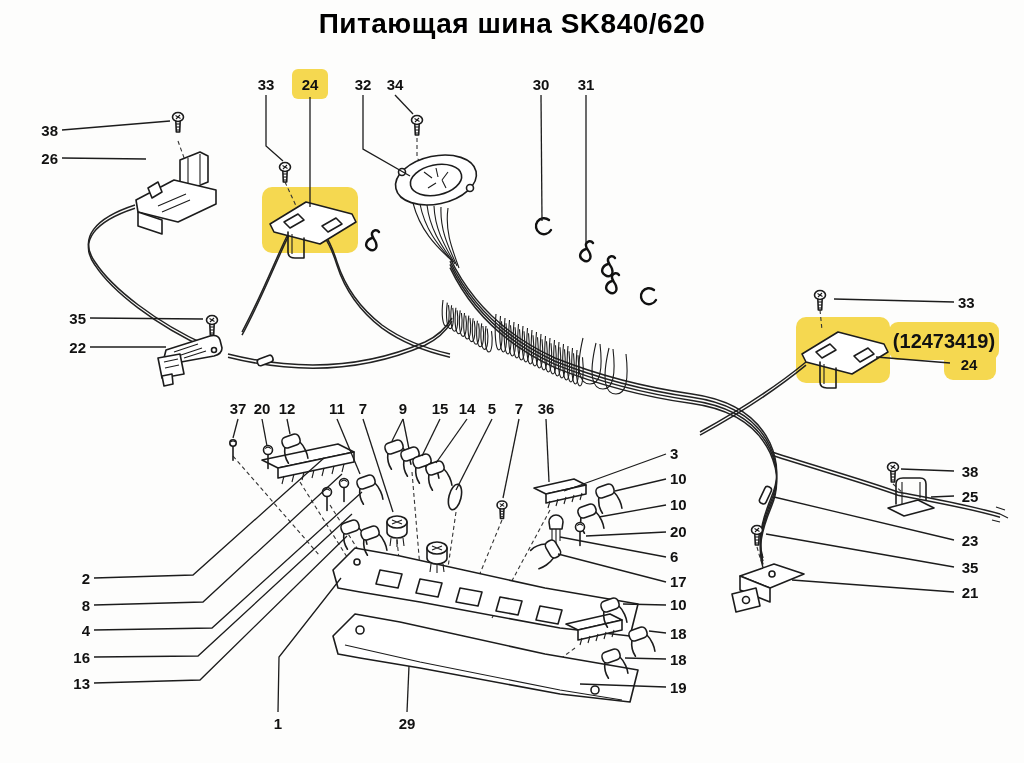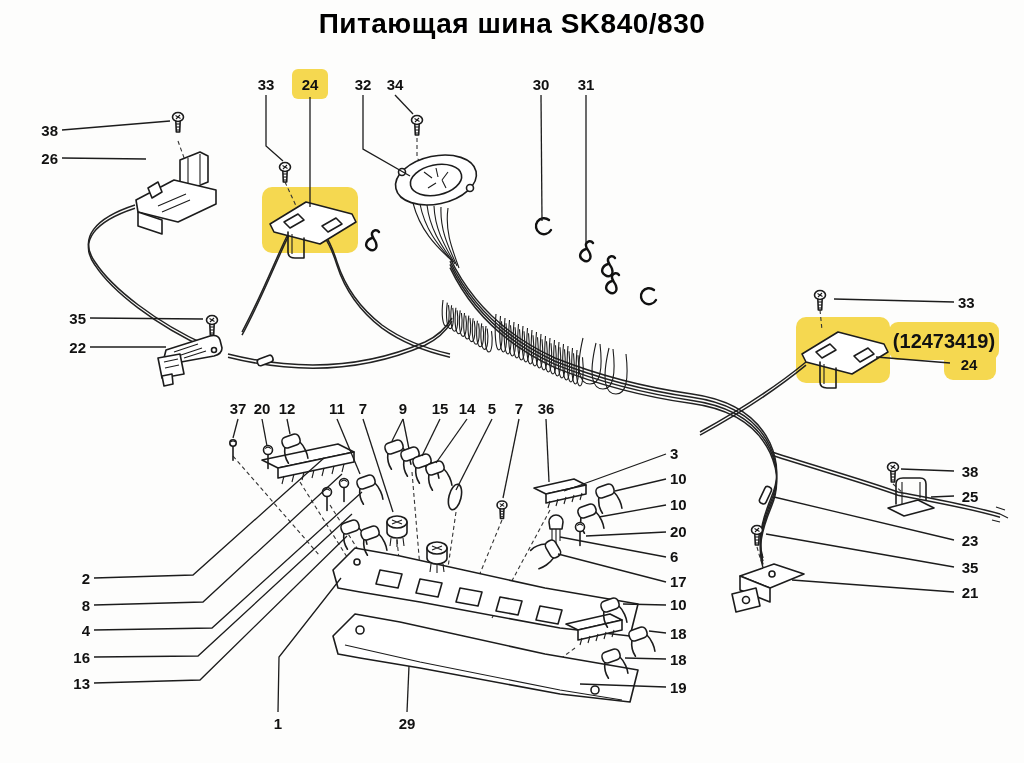--- a/index.html
+++ b/index.html
@@ -15,21 +15,21 @@
   .strk{fill:none;stroke:#1c1c1c;stroke-width:1.6;stroke-linecap:round;stroke-linejoin:round;}
   .thin{fill:none;stroke:#1c1c1c;stroke-width:1.1;}
   .wire2,.wire4{fill:none;stroke:#222;stroke-width:1.5;}
   .dash{fill:none;stroke:#333;stroke-width:1.1;stroke-dasharray:4 3;}
   .clip{fill:none;stroke:#111;stroke-width:2.4;stroke-linecap:round;}
 </style>
 </head>
 <body>
 
 <div class="stage">
-  <h1 class="title">Питающая шина SK840/830</h1>
+  <h1 class="title">Питающая шина SK840/620</h1>
 
   <svg id="art" viewBox="0 0 1024 763" width="1024" height="763">
 
     <defs>
 
       <g id="bracket24">
         <path class="part" d="M4,34 L40,12 L86,24 L90,32 L54,54 L8,42 Z"></path>
         <path class="part" d="M18,32 L32,24 L38,30 L24,38 Z"></path>
         <path class="part" d="M56,36 L70,28 L76,34 L62,42 Z"></path>
         <path class="strk" d="M22,42 L22,62 Q22,68 29,68 L38,68 L38,48"></path>

